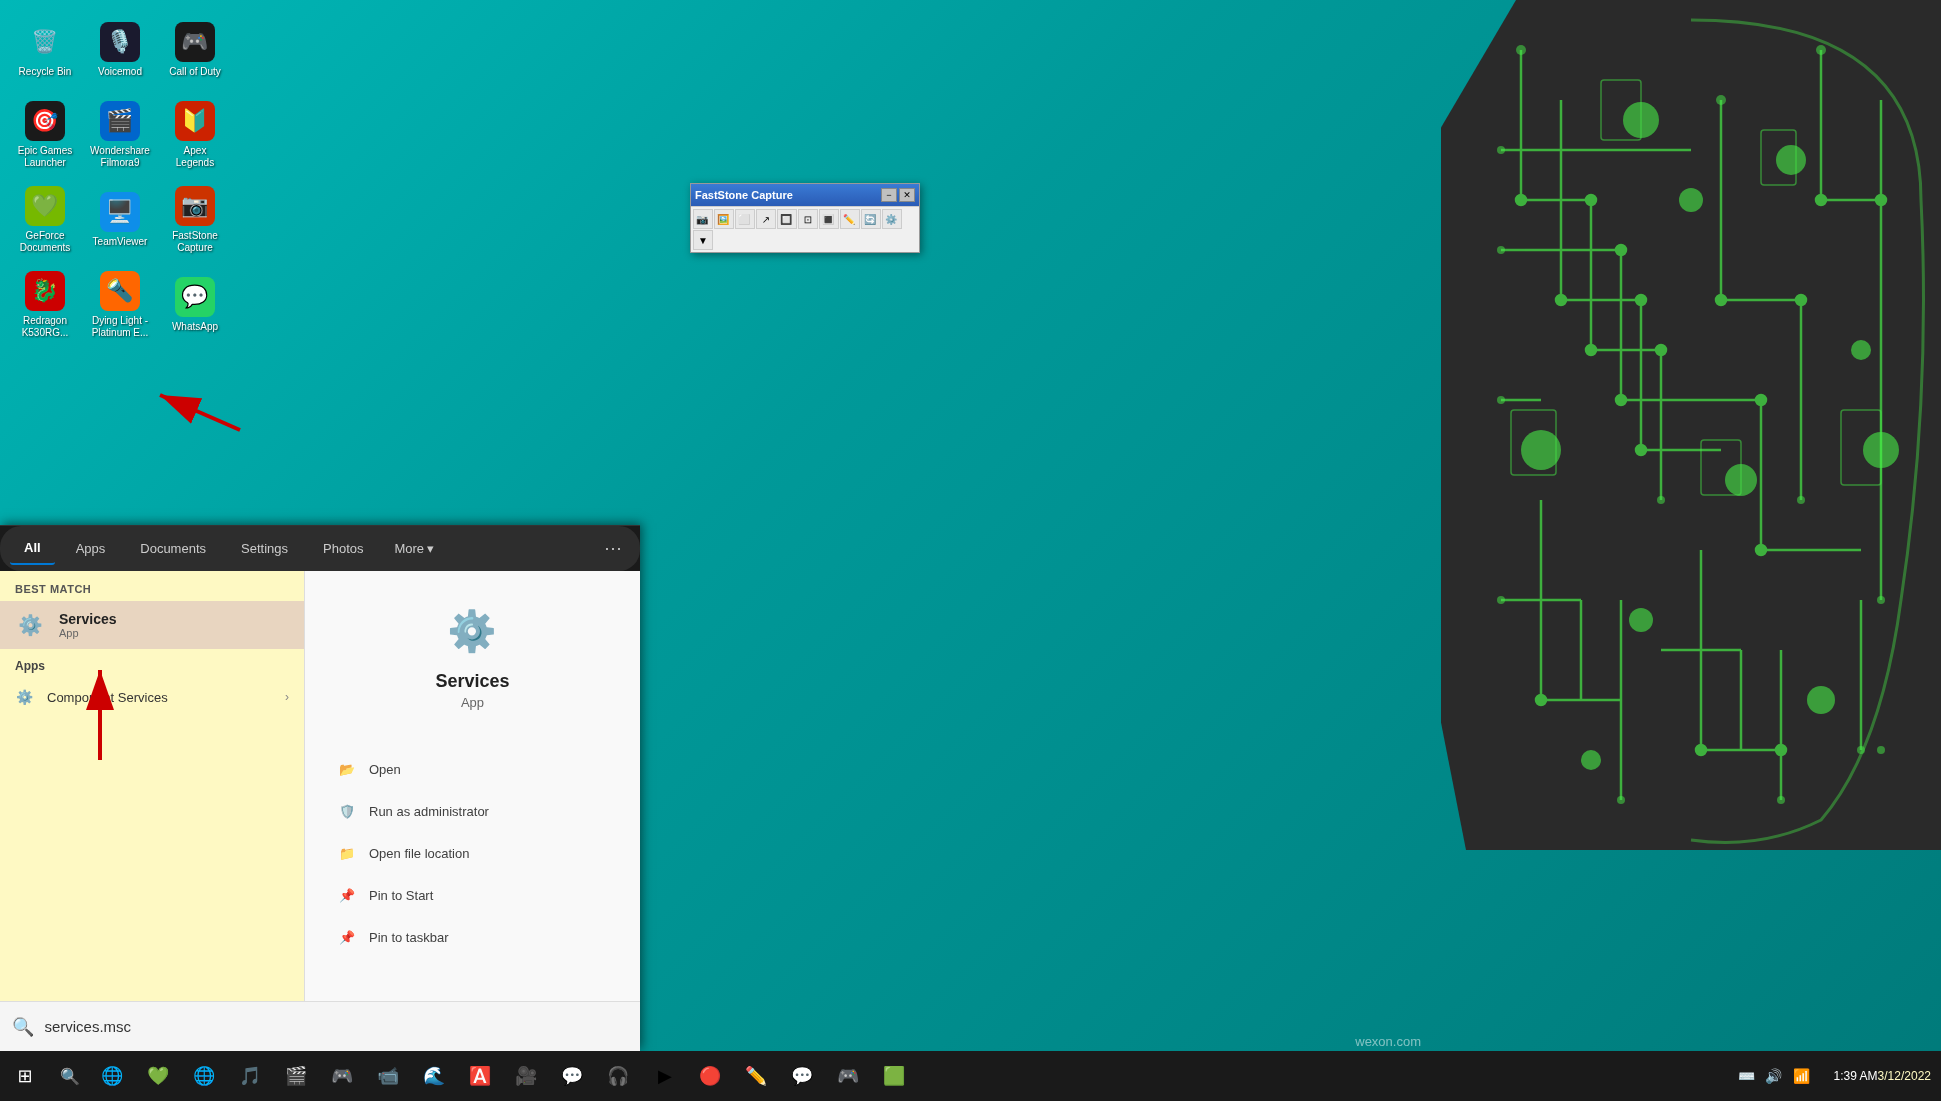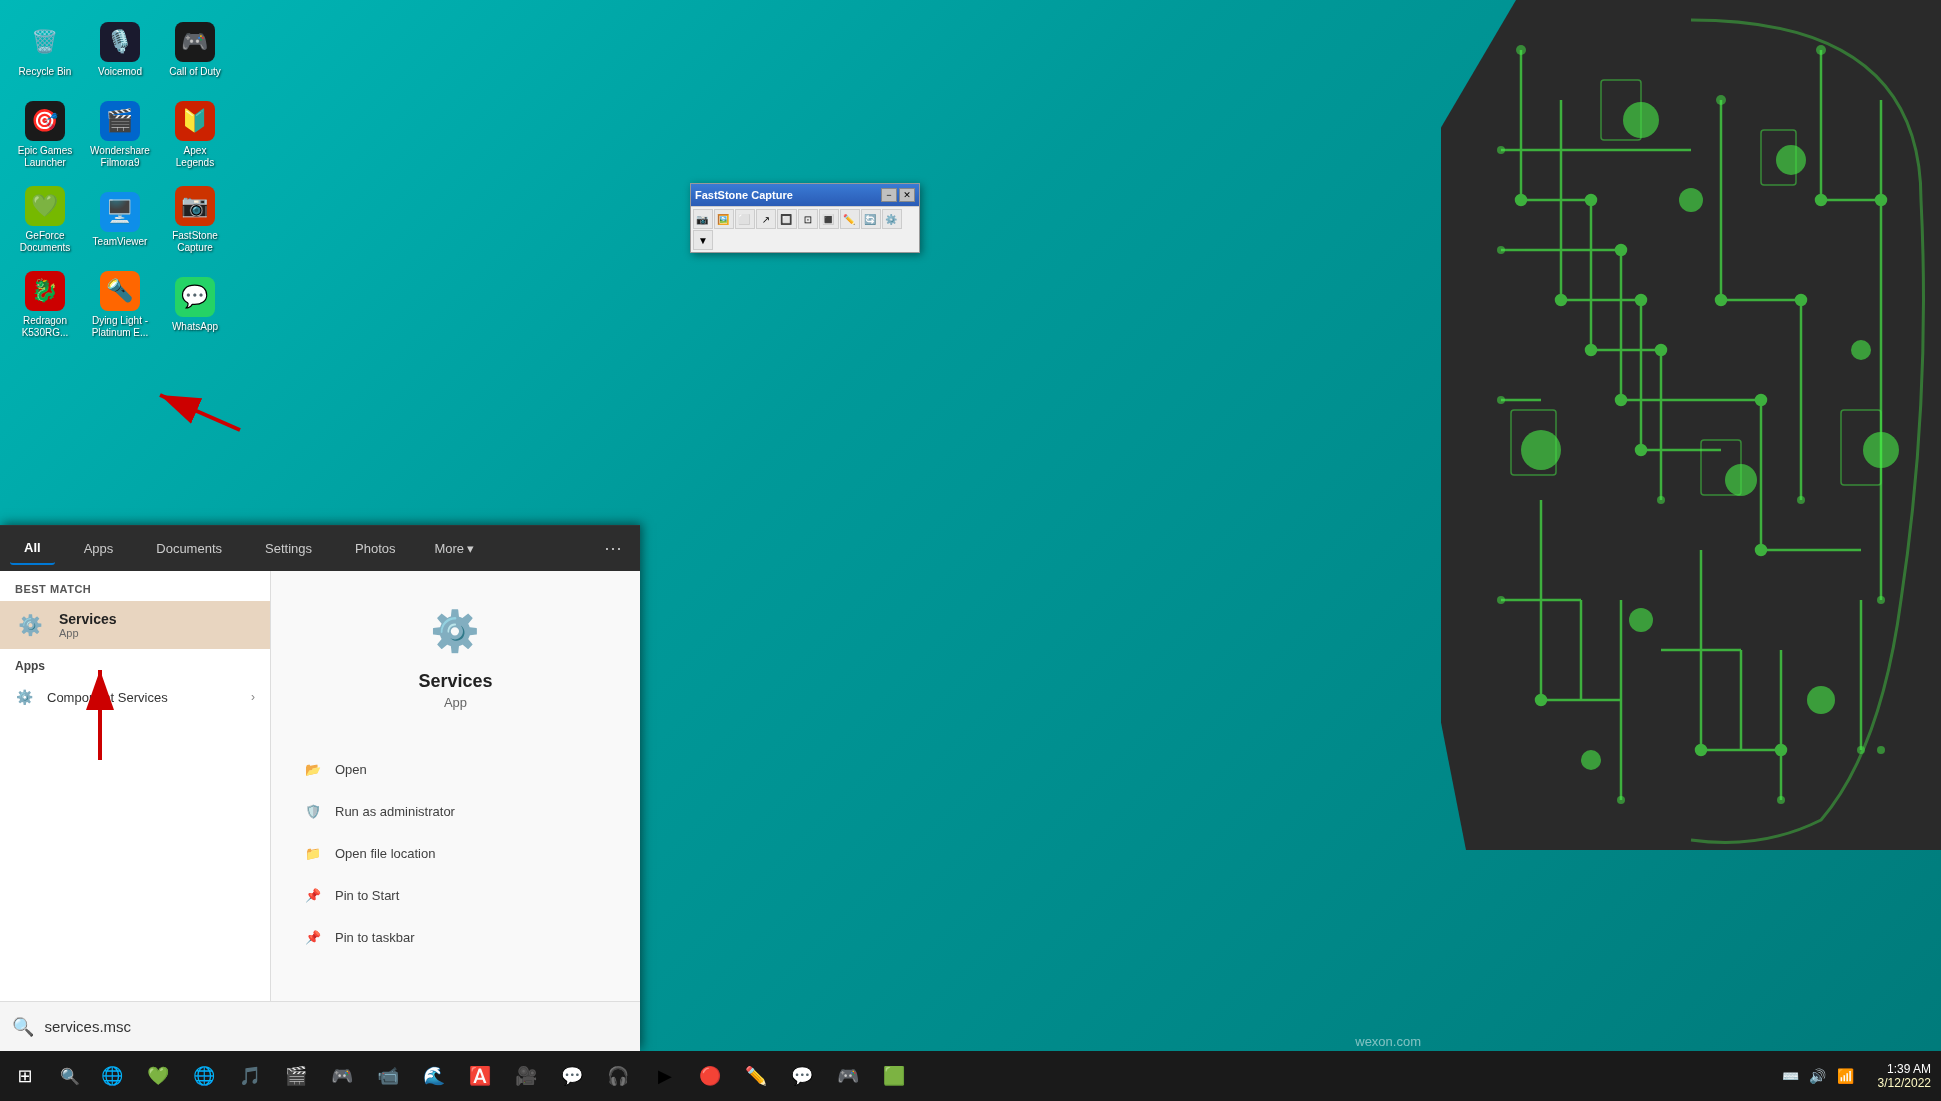--- a/index.html
+++ b/index.html
@@ -171,21 +171,22 @@
       z-index: 100;
     }
 
     
     .search-tabs {
       display: flex;
       align-items: center;
       background: #2d2d2d;
       height: 45px;
       padding: 0 10px;
-      gap: 15px;
+      gap: 7px;
+      border-radius: 21px;
     }
 
     .search-tab {
       padding: 8px 14px;
       color: #ccc;
       font-size: 13px;
       cursor: pointer;
       border-radius: 3px;
     }
 
@@ -217,22 +218,22 @@
     }
 
     
     .search-results {
       display: flex;
       height: 430px;
     }
 
     
     .results-left {
-      width: 271px;
-      background: #ffffff;
+      width: 305px;
+      background: #fef9c3;
       border-right: 1px solid #ddd;
       overflow-y: auto;
     }
 
     .best-match-label {
       padding: 12px 15px 6px;
       font-size: 11px;
       font-weight: 600;
       color: #555;
       text-transform: uppercase;
@@ -478,21 +479,21 @@
 
     .tray-icon {
       font-size: 14px;
       color: #ccc;
       padding: 3px;
       cursor: pointer;
     }
 
     .taskbar-clock {
       display: flex;
-      flex-direction: column;
+      flex-direction: row;
       align-items: flex-end;
       padding: 0 10px;
       cursor: pointer;
     }
 
     .clock-time {
       font-size: 12px;
       color: white;
     }
 

